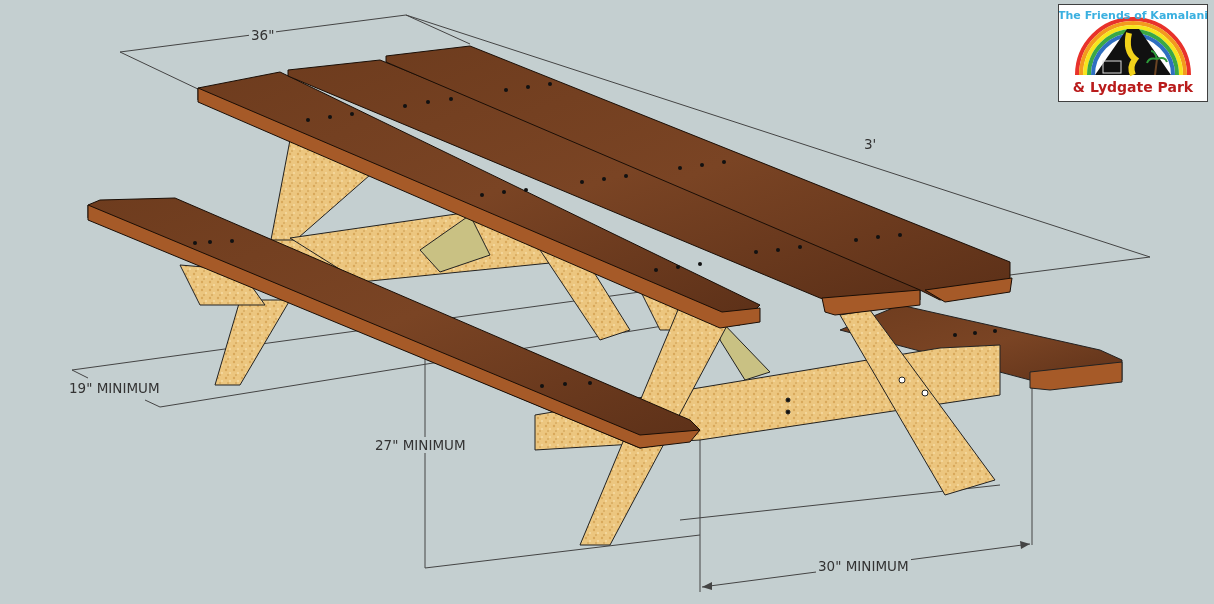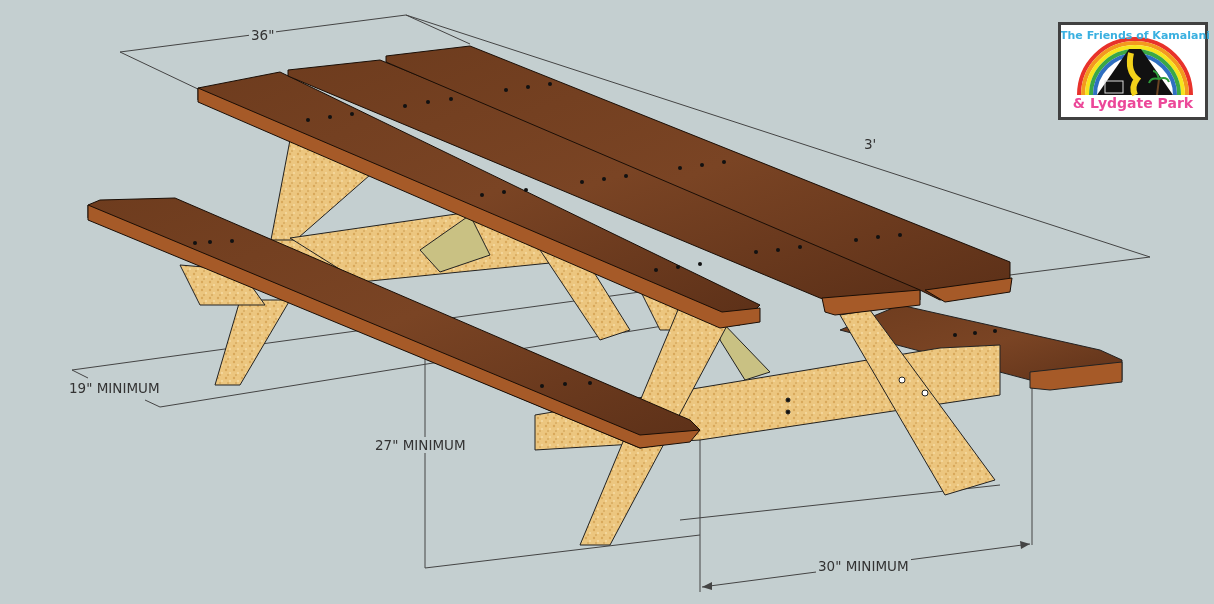--- a/index.html
+++ b/index.html
@@ -1,24 +1,24 @@
 <!DOCTYPE html>
 <html><head>
   <meta charset="utf-8">
   <style>
     html, body { margin:0; padding:0; }
     body { width:1214px; height:604px; background:#c4cfd0; overflow:hidden; position:relative;
            font-family:"DejaVu Sans", sans-serif; }
     #scene { position:absolute; left:0; top:0; }
     .dimlabel { position:absolute; font-size:13.5px; color:#333; background:#c4cfd0; padding:0 2px;
                 white-space:nowrap; line-height:16px; }
-    #logo { position:absolute; left:1058px; top:22px; width:150px; height:98px; background:#fff;
-            border:3px solid #404040; box-sizing:border-box; }
+    #logo { position:absolute; left:1058px; top:4px; width:150px; height:98px; background:#fff;
+            border:1px solid #404040; box-sizing:border-box; }
     .logo-bottom { position:absolute; left:0; right:0; bottom:6px; text-align:center;
-                   font-size:14px; font-weight:bold; color:#ec4899; }
+                   font-size:14px; font-weight:bold; color:#b91c1c; }
   </style>
 </head>
 <body>
 
 <svg id="scene" width="1214" height="604" viewBox="0 0 1214 604" xmlns="http://www.w3.org/2000/svg">
   <defs>
     <pattern id="osb" width="8" height="8" patternUnits="userSpaceOnUse">
       <rect width="8" height="8" fill="#ecc67f"></rect>
       <circle cx="2" cy="2" r="1.2" fill="#d9a85a"></circle>
       <circle cx="6" cy="5" r="1" fill="#f6dca4"></circle>

